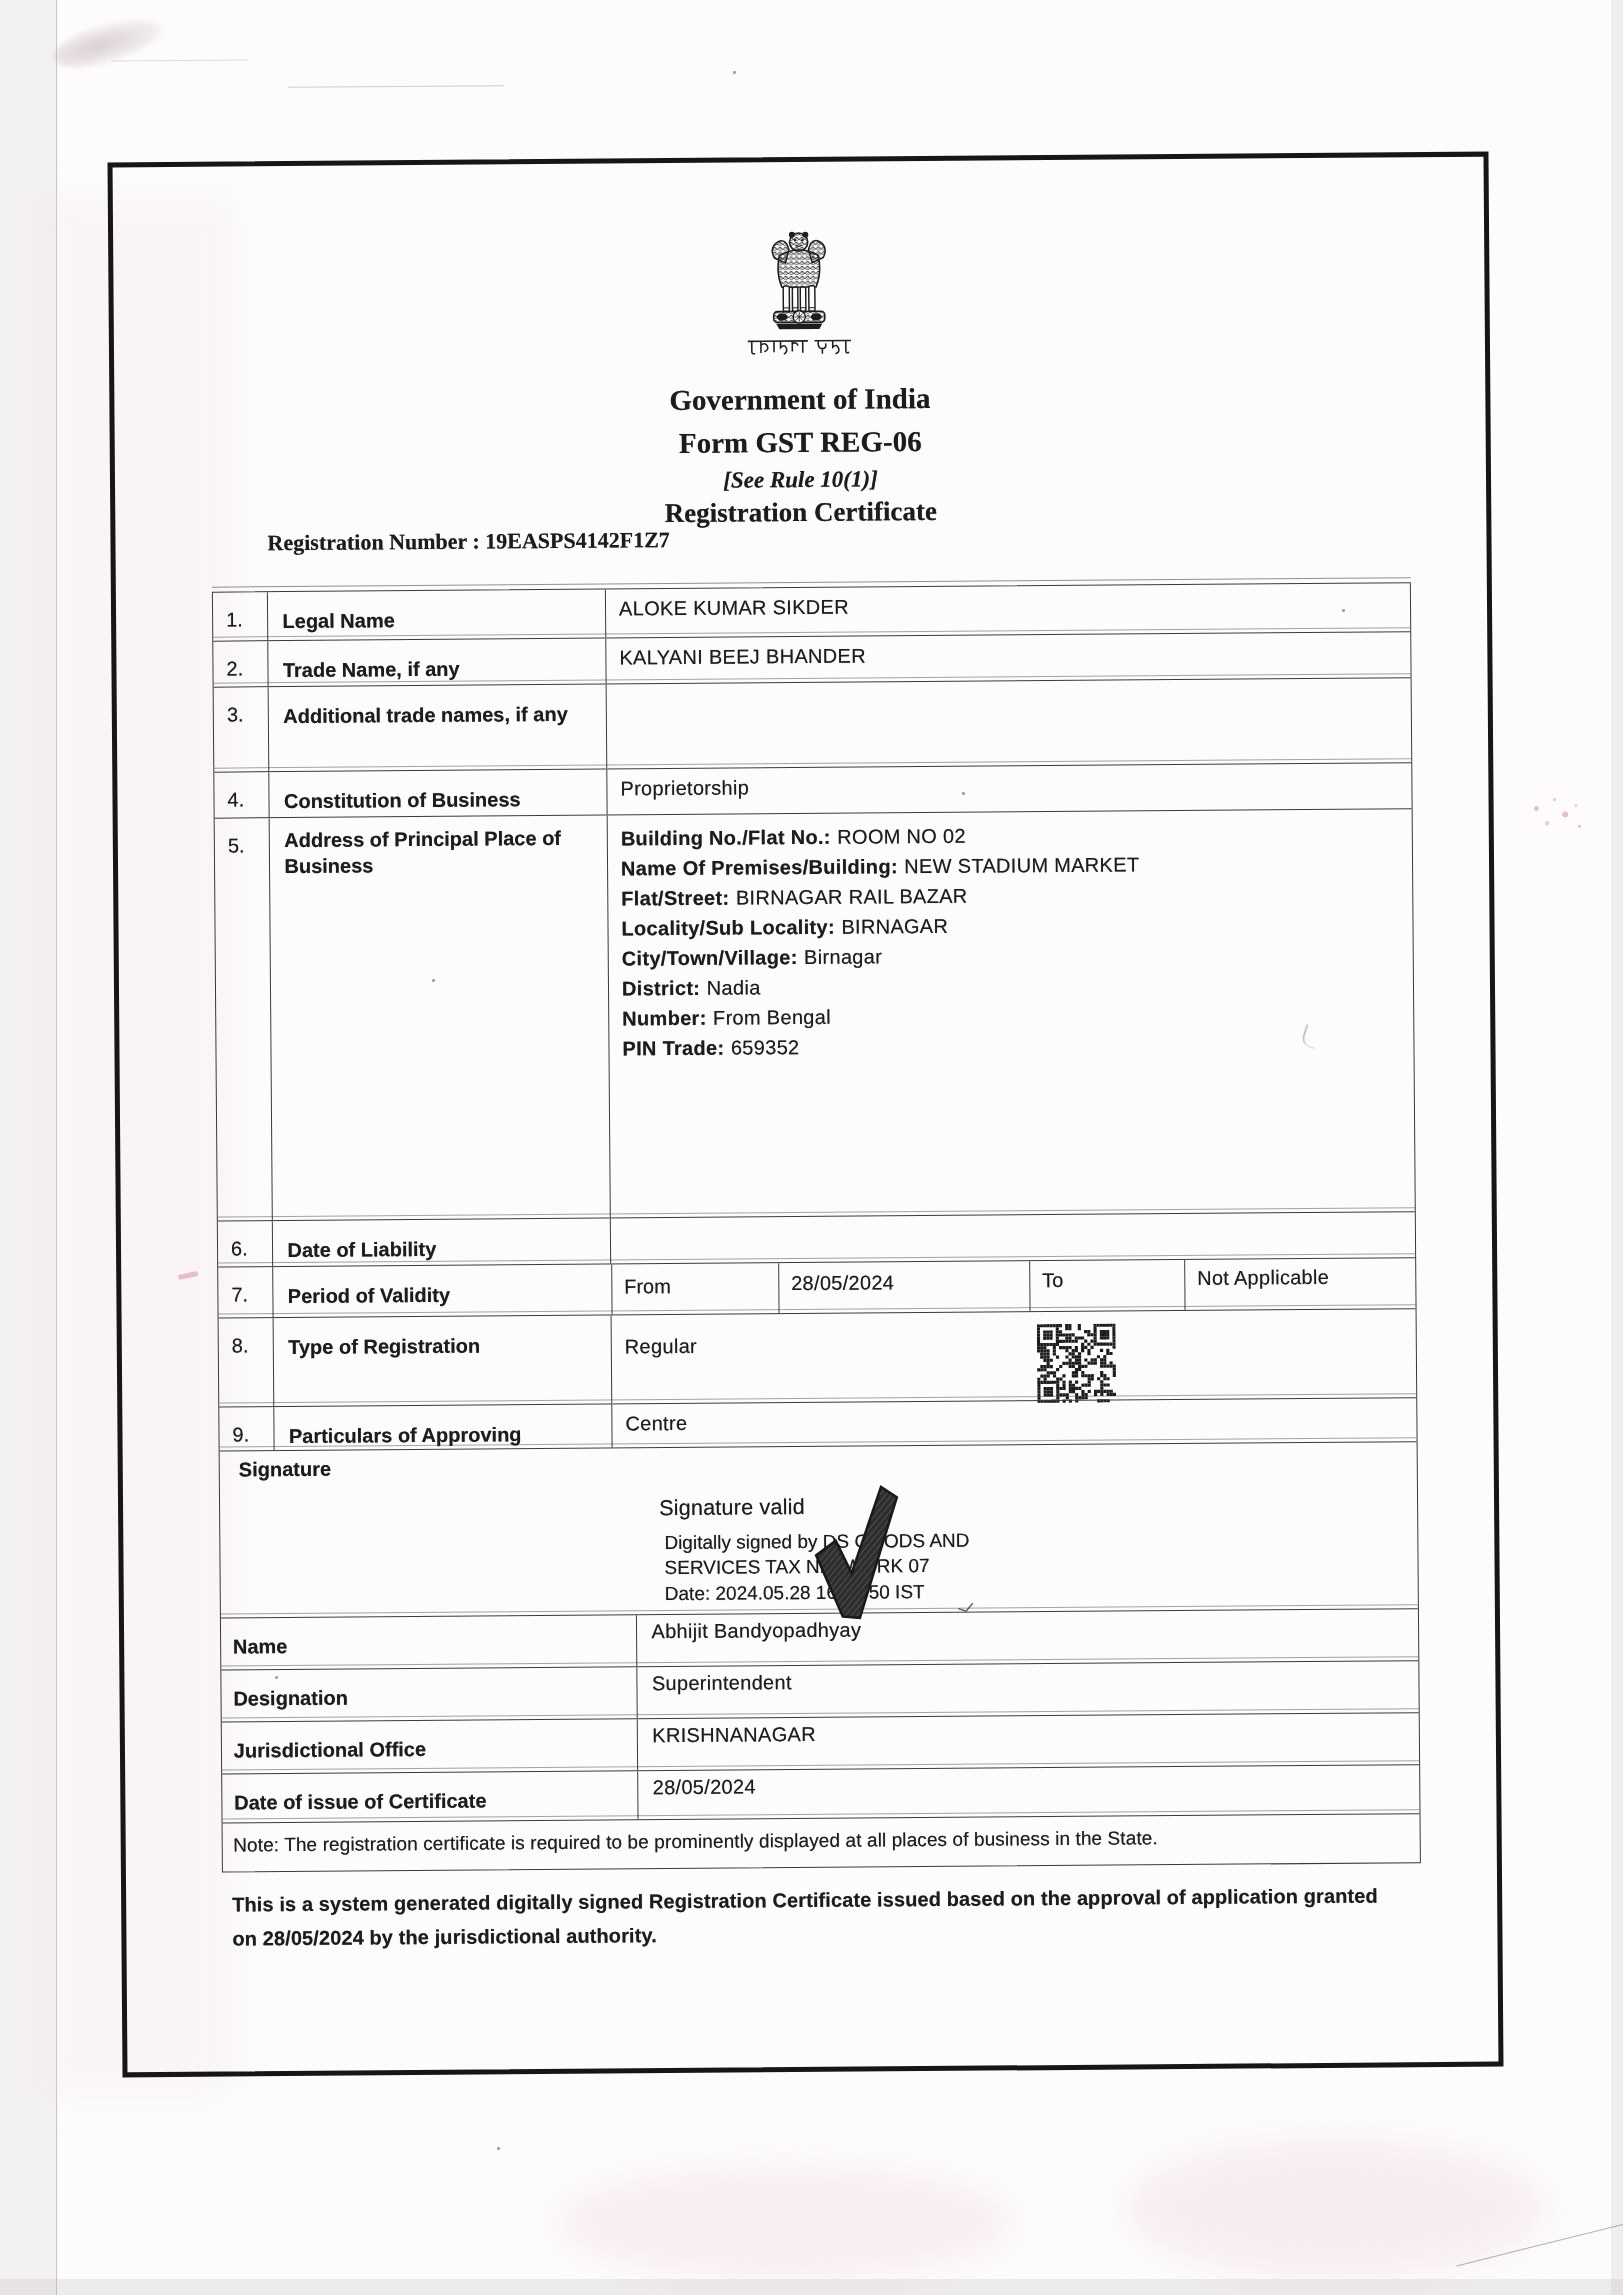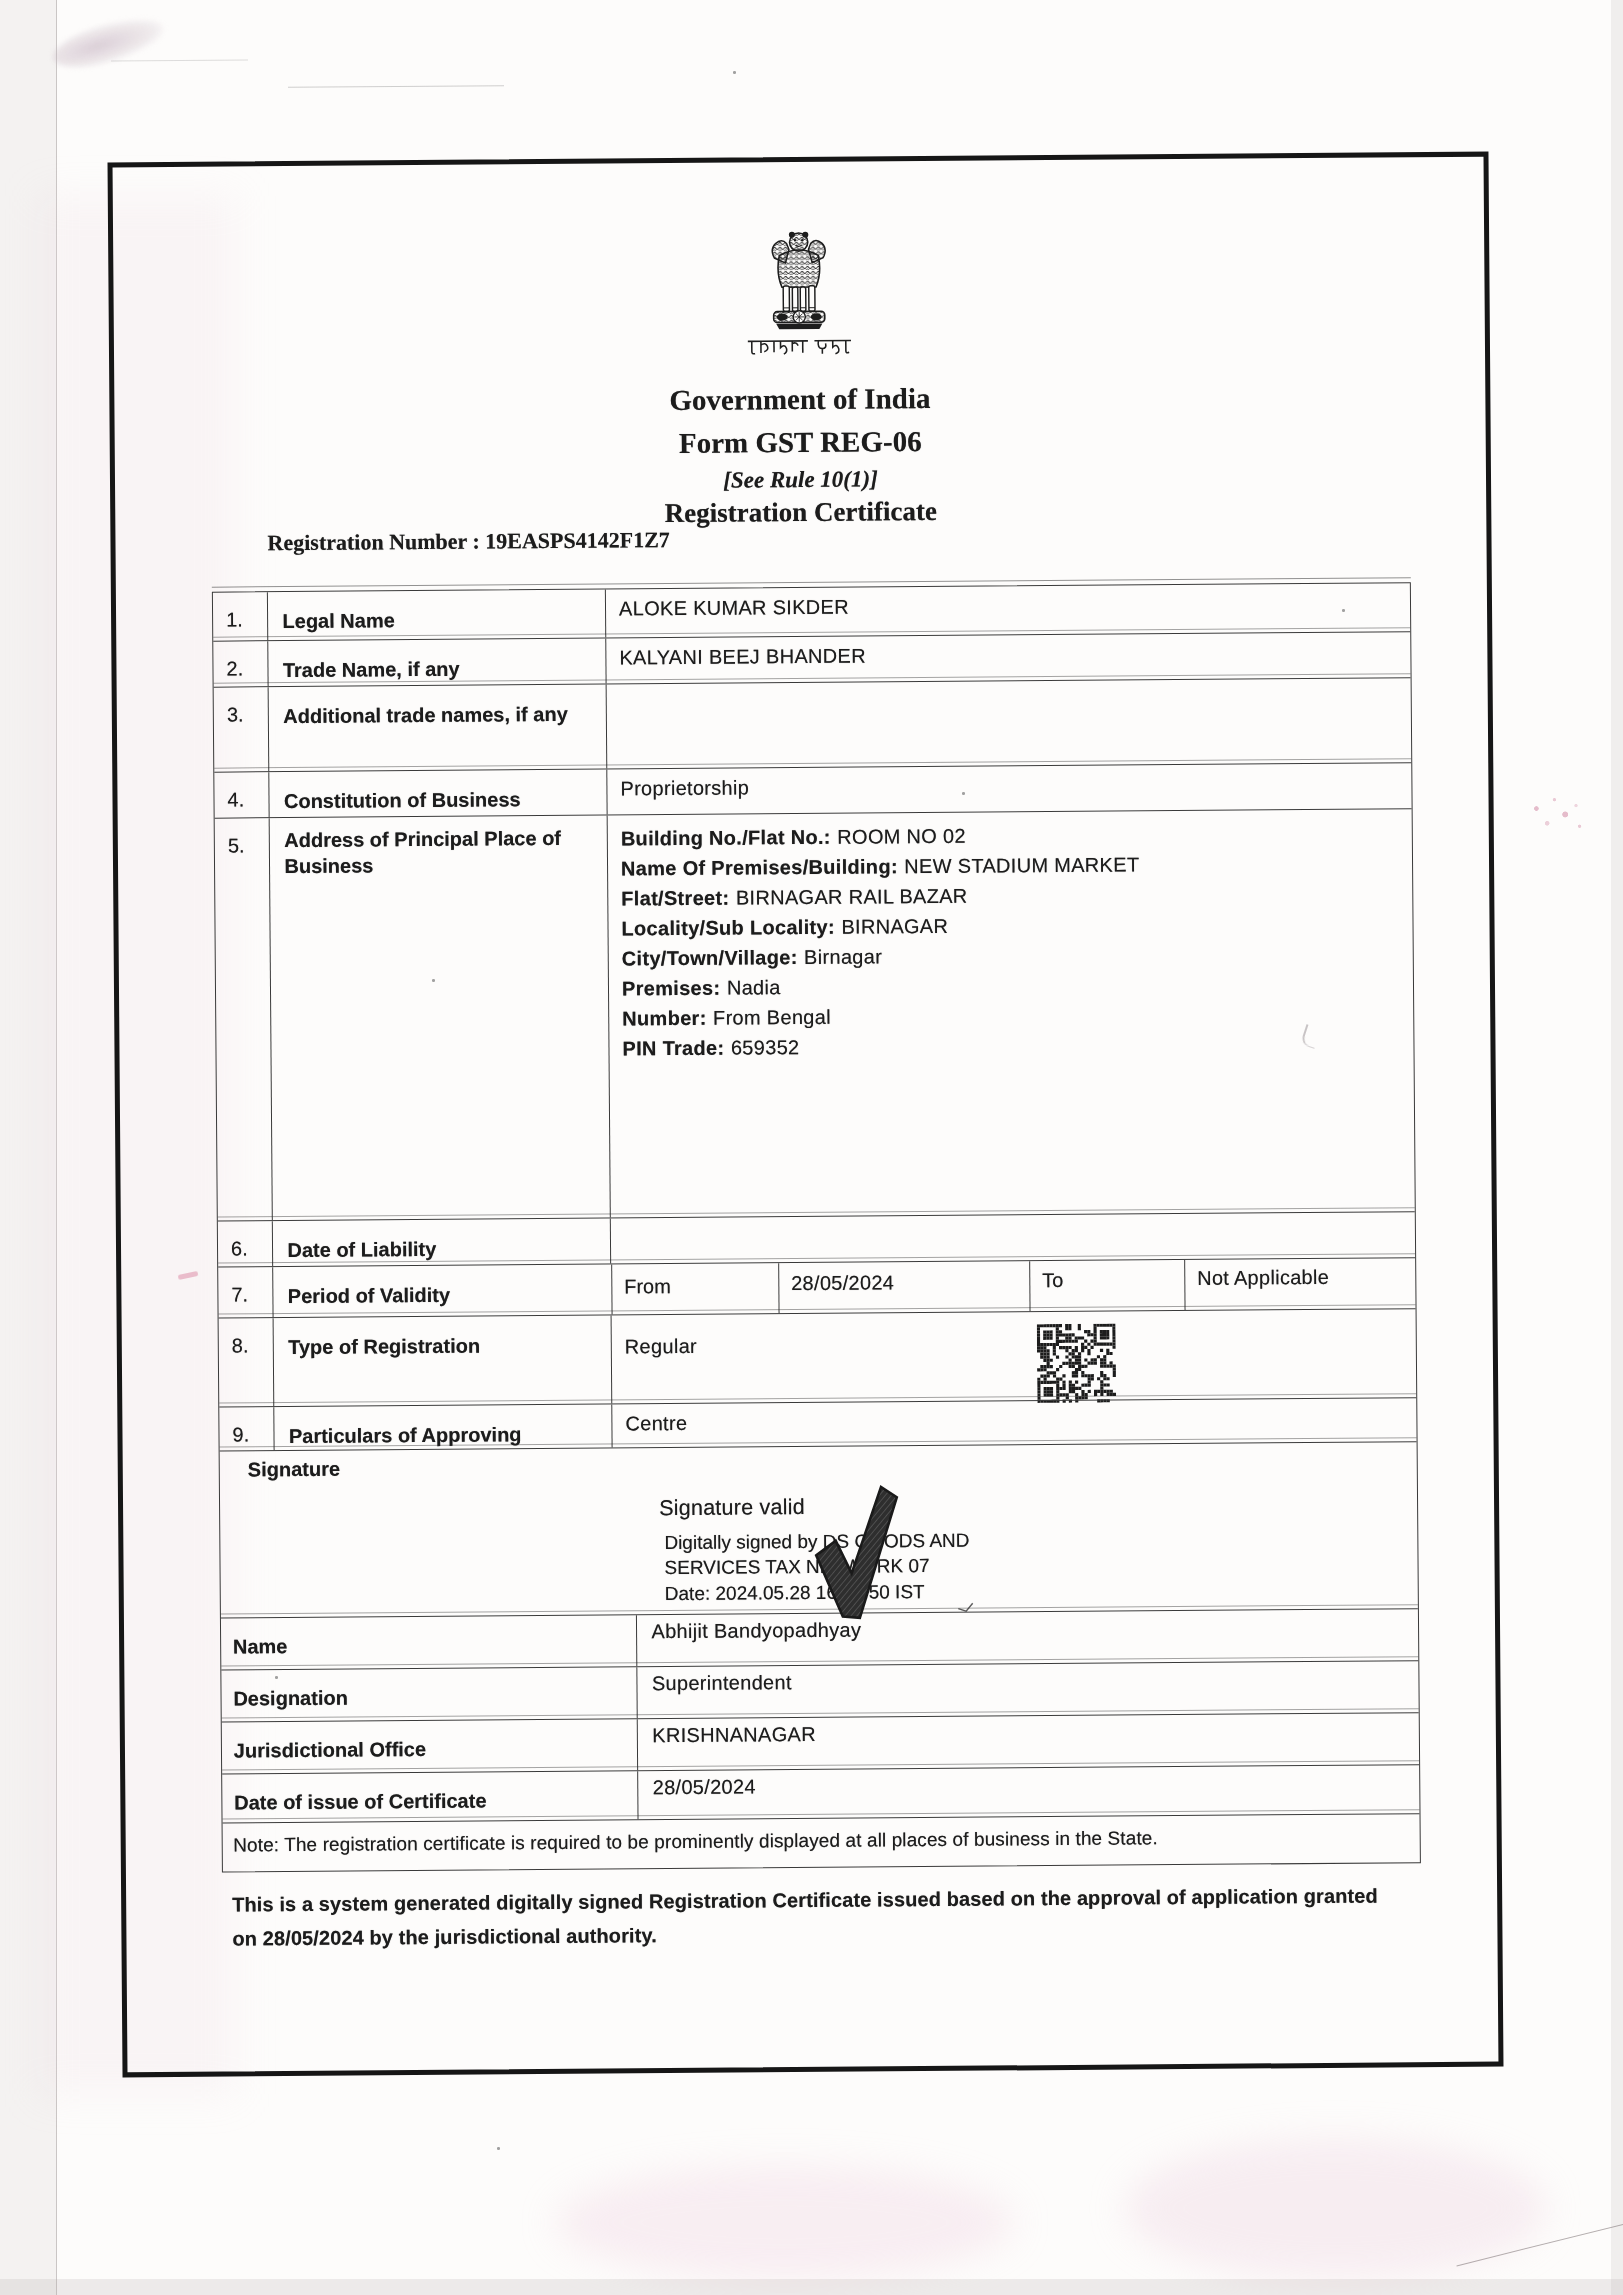--- a/index.html
+++ b/index.html
@@ -106,21 +106,21 @@
   .r7 .c-label{border-right:none;}
   .v-from{width:167px;flex:0 0 167px;border-left:1.3px solid #3a3a3a;padding:10.5px 0 0 11.8px;}
   .v-fromdate{width:251px;flex:0 0 251px;border-left:1.3px solid #3a3a3a;padding:9.2px 0 0 11.8px;letter-spacing:0.3px;}
   .v-to{width:155px;flex:0 0 155px;border-left:1.3px solid #3a3a3a;padding:7.9px 0 0 11.8px;}
   .v-na{flex:1 1 auto;border-left:1.3px solid #3a3a3a;padding:6.5px 0 0 11.8px;letter-spacing:0.3px;}
 
   .r8 .c-value{padding-top:19.6px;}
   .qr{position:absolute;left:818px;top:11.8px;width:79px;height:80px;}
 
   
-  .sig-label{position:absolute;left:28px;top:6.5px;font-weight:bold;font-size:20px;}
+  .sig-label{position:absolute;left:19px;top:6.5px;font-weight:bold;font-size:20px;}
   .sig-valid{position:absolute;left:439px;top:47px;font-size:21.6px;letter-spacing:0.2px;}
   .sig-l1{position:absolute;left:444px;top:84px;font-size:19px;}
   .sig-l2{position:absolute;left:444px;top:109px;font-size:19px;}
   .sig-l3{position:absolute;left:444px;top:135px;font-size:19px;}
   .sig-check{position:absolute;left:584px;top:31px;width:98px;height:151px;z-index:3;}
 
   
   .c-label2{width:416px;flex:0 0 416px;border-right:1.3px solid #3a3a3a;padding:17px 19.6px 0 11.8px;font-weight:bold;}
   .c-value2{flex:1 1 auto;padding:5.2px 6.5px 0 14.4px;letter-spacing:0.3px;}
 
@@ -257,21 +257,21 @@
 
     <div class="row r5">
       <div class="c-num txt">5.</div>
       <div class="c-label txt">Address of Principal Place of Business</div>
       <div class="c-value">
         <div class="addr-line txt"><span class="al">Building No./Flat No.:</span><span class="av">ROOM NO 02</span></div>
         <div class="addr-line txt"><span class="al">Name Of Premises/Building:</span><span class="av">NEW STADIUM MARKET</span></div>
         <div class="addr-line txt"><span class="al">Flat/Street:</span><span class="av">BIRNAGAR RAIL BAZAR</span></div>
         <div class="addr-line txt"><span class="al">Locality/Sub Locality:</span><span class="av">BIRNAGAR</span></div>
         <div class="addr-line txt"><span class="al">City/Town/Village:</span><span class="av">Birnagar</span></div>
-        <div class="addr-line txt"><span class="al">Premises:</span><span class="av">Nadia</span></div>
+        <div class="addr-line txt"><span class="al">District:</span><span class="av">Nadia</span></div>
         <div class="addr-line txt"><span class="al">Number:</span><span class="av">From Bengal</span></div>
         <div class="addr-line txt"><span class="al">PIN Trade:</span><span class="av">659352</span></div>
       </div>
     </div>
 
     <div class="row r6 dbl">
       <div class="c-num txt">6.</div>
       <div class="c-label txt">Date of Liability</div>
       <div class="c-value txt"></div>
     </div>

